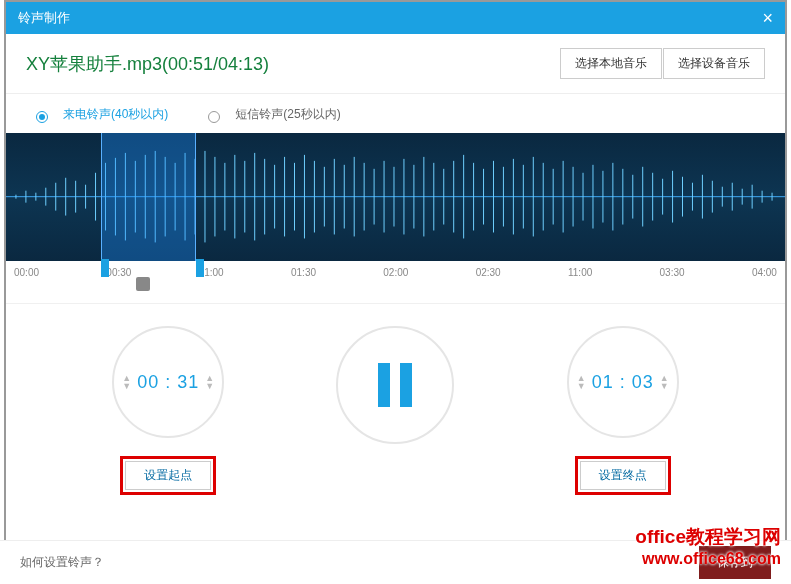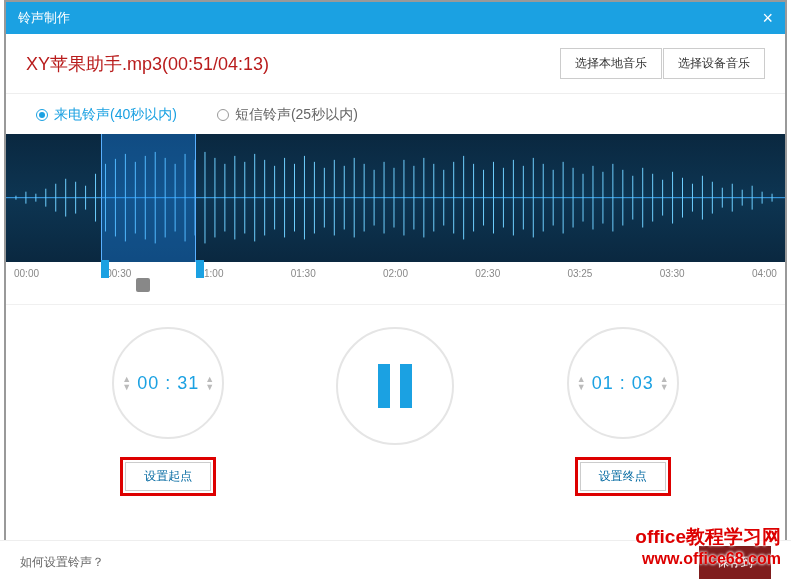--- a/index.html
+++ b/index.html
@@ -2,25 +2,25 @@
 <html><head>
 <meta charset="utf-8">
 <style>
 *{margin:0;padding:0;box-sizing:border-box;font-family:"Microsoft YaHei",Arial,sans-serif}
 body{background:#fff;width:791px;height:584px;overflow:hidden;position:relative}
 .window{width:783px;height:580px;border:2px solid #999;margin:0 auto}
 .titlebar{background:#1ba1e2;height:32px;display:flex;align-items:center;justify-content:space-between;padding:0 12px;color:#fff}
 .titlebar .title{font-size:13px}
 .close-x{font-size:18px;cursor:pointer;font-weight:300}
 .header{display:flex;align-items:center;justify-content:space-between;padding:14px 20px;border-bottom:1px solid #eee}
-.filename{font-size:18px;color:#b91c1c}
+.filename{font-size:18px;color:#15803d}
 .header-buttons{display:flex;gap:1px}
 .btn{border:1px solid #ccc;background:#fff;padding:6px 14px;font-size:12px;color:#333;cursor:pointer}
 .radios{display:flex;gap:40px;padding:12px 30px 10px}
-.radio{display:flex;align-items:center;gap:6px;font-size:14px;color:#666}
+.radio{display:flex;align-items:flex-end;gap:15px;font-size:12px;color:#666}
 .radio.active{color:#1ba1e2}
 .rdot{width:12px;height:12px;border-radius:50%;border:1px solid #999;display:inline-flex;align-items:center;justify-content:center}
 .radio.active .rdot{border-color:#1ba1e2}
 .radio.active .rdot::after{content:"";width:6px;height:6px;border-radius:50%;background:#1ba1e2}
 .waveform{height:128px;background:linear-gradient(180deg,#0a2840 0%,#0d3552 50%,#0a2840 100%);position:relative;overflow:hidden}
 .wave-svg{position:absolute;inset:0}
 .selection{position:absolute;left:95px;width:95px;top:0;bottom:0;background:rgba(30,144,255,0.35);border-left:1px solid #5ab0ff;border-right:1px solid #5ab0ff}
 .timeline{display:flex;justify-content:space-between;padding:6px 8px;font-size:10px;color:#888;position:relative;height:43px;border-bottom:1px solid #f0f0f0}
 .timeline span{position:relative}
 .marker{position:absolute;top:-2px;width:8px;height:18px;background:#1ba1e2}
@@ -163,21 +163,21 @@
     <div class="selection"></div>
   </div>
 
   <div class="timeline">
     <span>00:00</span>
     <span>00:30</span>
     <span>01:00</span>
     <span>01:30</span>
     <span>02:00</span>
     <span>02:30</span>
-    <span>03:25</span>
+    <span>11:00</span>
     <span>03:30</span>
     <span>04:00</span>
     <div class="marker m1"></div>
     <div class="marker m2"></div>
     <div class="marker-handle"></div>
   </div>
 
   <div class="controls">
     <div class="col">
       <div class="circle">

